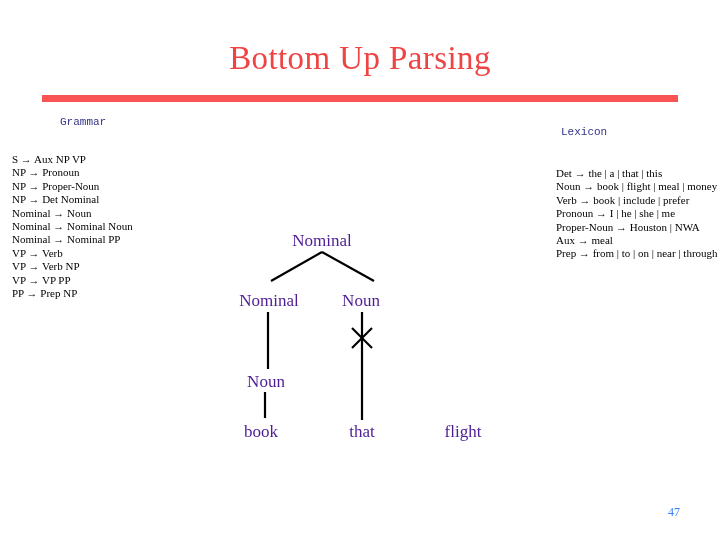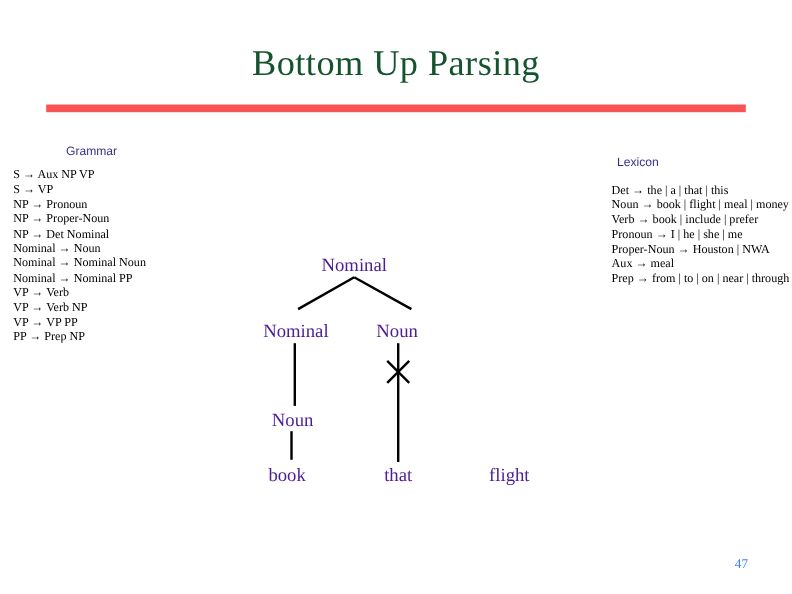--- a/index.html
+++ b/index.html
@@ -23,43 +23,42 @@
 
   
   #title {
     position: absolute;
     left: 0;
     top: 40px;
     width: 720px;
     text-align: center;
     font-family: "Liberation Serif", serif;
     font-size: 33px;
-    color: #14532d;
+    color: #ef4444;
     letter-spacing: 0.4px;
     white-space: nowrap;
   }
 
   
   #red-bar {
     position: absolute;
     left: 42px;
     top: 95px;
     width: 636px;
     height: 7px;
     background: #f95454;
   }
 
   
   .section-caption {
     position: absolute;
-    font-family: Liberation Sans, sans-serif;
+    font-family: Liberation Mono, monospace;
     font-size: 11px;
     color: #333388;
     white-space: nowrap;
-    margin-top: 16px;
   }
   #grammar-caption { left: 60px; top: 116px; }
   #lexicon-caption { left: 561px; top: 126px; }
 
   
   .rule-list {
     position: absolute;
     font-family: "Liberation Serif", serif;
     font-size: 11px;
     color: #000000;
@@ -113,21 +112,20 @@
   <div id="title">Bottom Up Parsing</div>
 
   <div id="red-bar"></div>
 
   <div class="section-caption" id="grammar-caption">Grammar</div>
 
   <div class="section-caption" id="lexicon-caption">Lexicon</div>
 
   <div class="rule-list" id="grammar-rules">
       <div class="rule-line">S → Aux NP VP</div>
-      <div class="rule-line">S → VP</div>
       <div class="rule-line">NP → Pronoun</div>
       <div class="rule-line">NP → Proper-Noun</div>
       <div class="rule-line">NP → Det Nominal</div>
       <div class="rule-line">Nominal → Noun</div>
       <div class="rule-line">Nominal → Nominal Noun</div>
       <div class="rule-line">Nominal → Nominal PP</div>
       <div class="rule-line">VP → Verb</div>
       <div class="rule-line">VP → Verb NP</div>
       <div class="rule-line">VP → VP PP</div>
       <div class="rule-line">PP → Prep NP</div>

